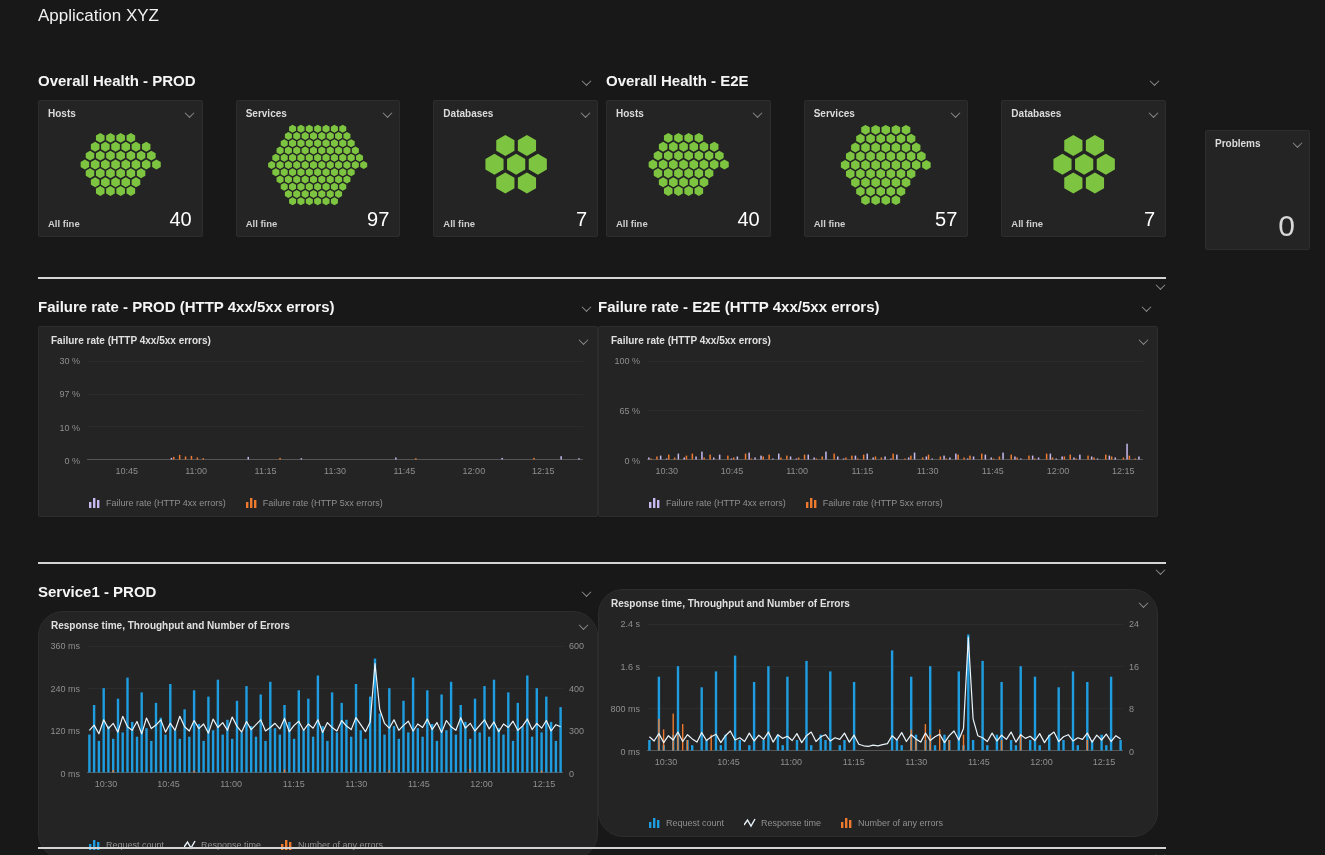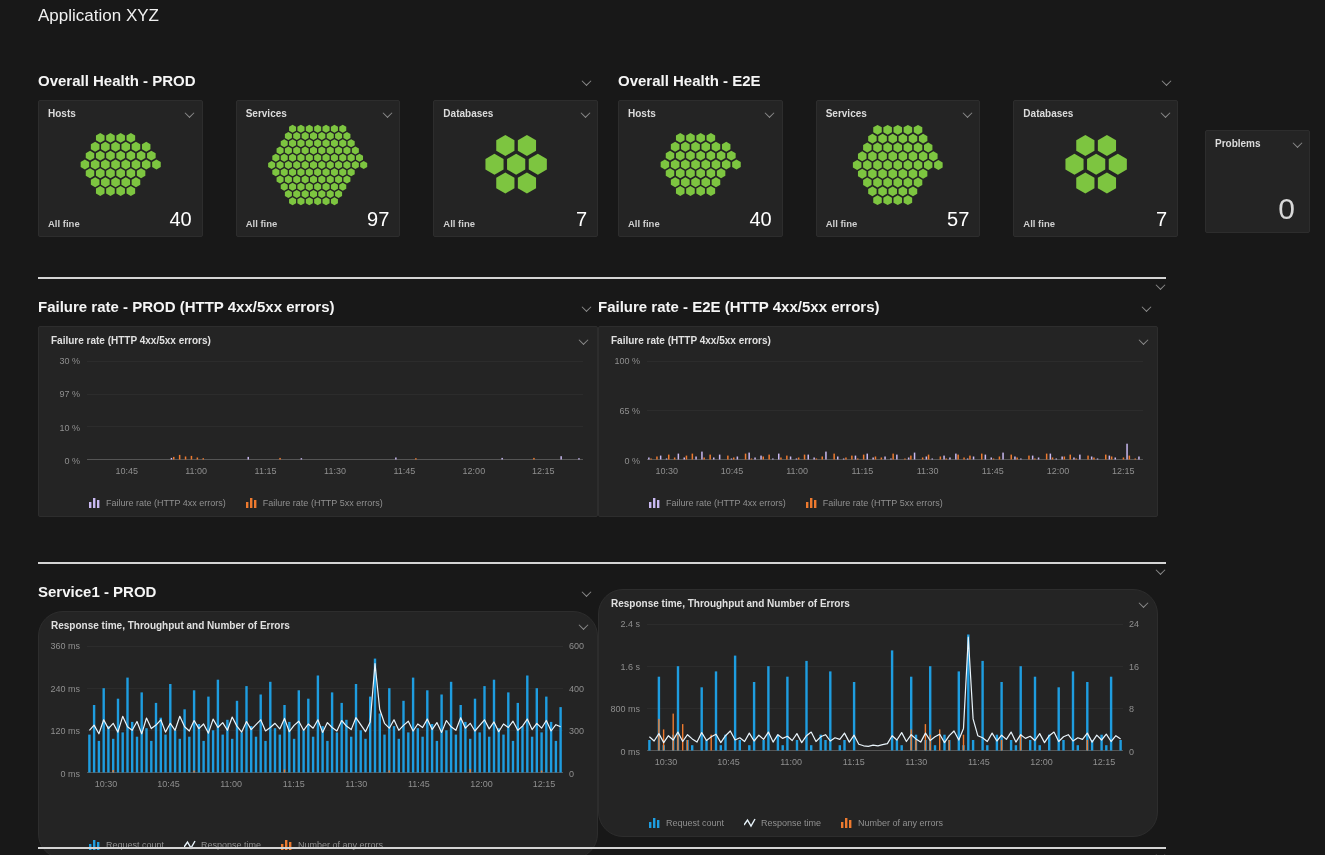--- a/index.html
+++ b/index.html
@@ -4,42 +4,42 @@
 <style>
   * { box-sizing: border-box; margin: 0; padding: 0; }
   body {
     width: 1325px; height: 855px; overflow: hidden;
     background: #181818; color: #e8e8e8;
     font-family: "Liberation Sans", sans-serif;
   }
   .page { position: relative; width: 1325px; height: 855px; }
   .page-title { position: absolute; left: 38px; top: 6px; font-size: 17px; color: #f0f0f0; }
 
-  .row1 { position: absolute; left: 38px; top: 72px; display: flex; gap: 20px; }
+  .row1 { position: absolute; left: 38px; top: 72px; display: flex; gap: 8px; }
   .health-group { width: 560px; }
   .section-header { position: relative; height: 22px; }
   .section-title { font-size: 15px; font-weight: bold; color: #f5f5f5; }
   .chev { position: absolute; right: 6px; top: 4px; width: 12px; height: 12px;
           display: inline-flex; align-items: center; justify-content: center; cursor: pointer; }
   .chev::before { content: ""; display: block; width: 6px; height: 6px;
           border-left: 1.5px solid #8a8a8a; border-bottom: 1.5px solid #8a8a8a;
           transform: rotate(-45deg) translate(1px,-1px); }
   .tiles { display: flex; gap: 33px; margin-top: 6px; }
   .tile { background: #242424; border: 1px solid #2d2d2d; border-radius: 2px; position: relative; }
   .health-tile { flex: 1; height: 137px; display: flex; flex-direction: column; }
   .tile-head { display: flex; justify-content: space-between; padding: 7px 6px 0 9px; position: relative; }
   .tile-head .chev { position: static; }
   .tile-label { font-size: 10px; font-weight: bold; color: #dcdcdc; }
   .honeycomb { flex: 1; display: flex; align-items: center; justify-content: center; overflow: hidden; }
   .honeycomb svg { max-height: 84px; }
   .tile-foot { display: flex; justify-content: space-between; align-items: flex-end; padding: 0 10px 7px 9px; }
   .status { font-size: 9.5px; font-weight: bold; color: #cfcfcf; }
   .count { font-size: 20px; color: #ffffff; line-height: 1; }
 
-  .problems-tile { position: absolute; left: 1167px; top: 58px; width: 105px; height: 103px;
+  .problems-tile { position: absolute; left: 1167px; top: 58px; width: 105px; height: 120px;
                    display: flex; flex-direction: column; }
   .problems-count { margin-top: auto; align-self: flex-end; padding: 0 14px 8px 0;
                     font-size: 30px; color: #d8d8d8; line-height: 1; }
 
   .divider { position: absolute; left: 38px; width: 1128px; height: 2px; background: #d4d4d4; }
   .divider .chev { right: 0; top: 3px; }
 
   .chart-row { position: absolute; left: 38px; display: flex; }
   .chart-col { width: 560px; }
   .chart-tile { margin-top: 6px; display: flex; flex-direction: column; }

